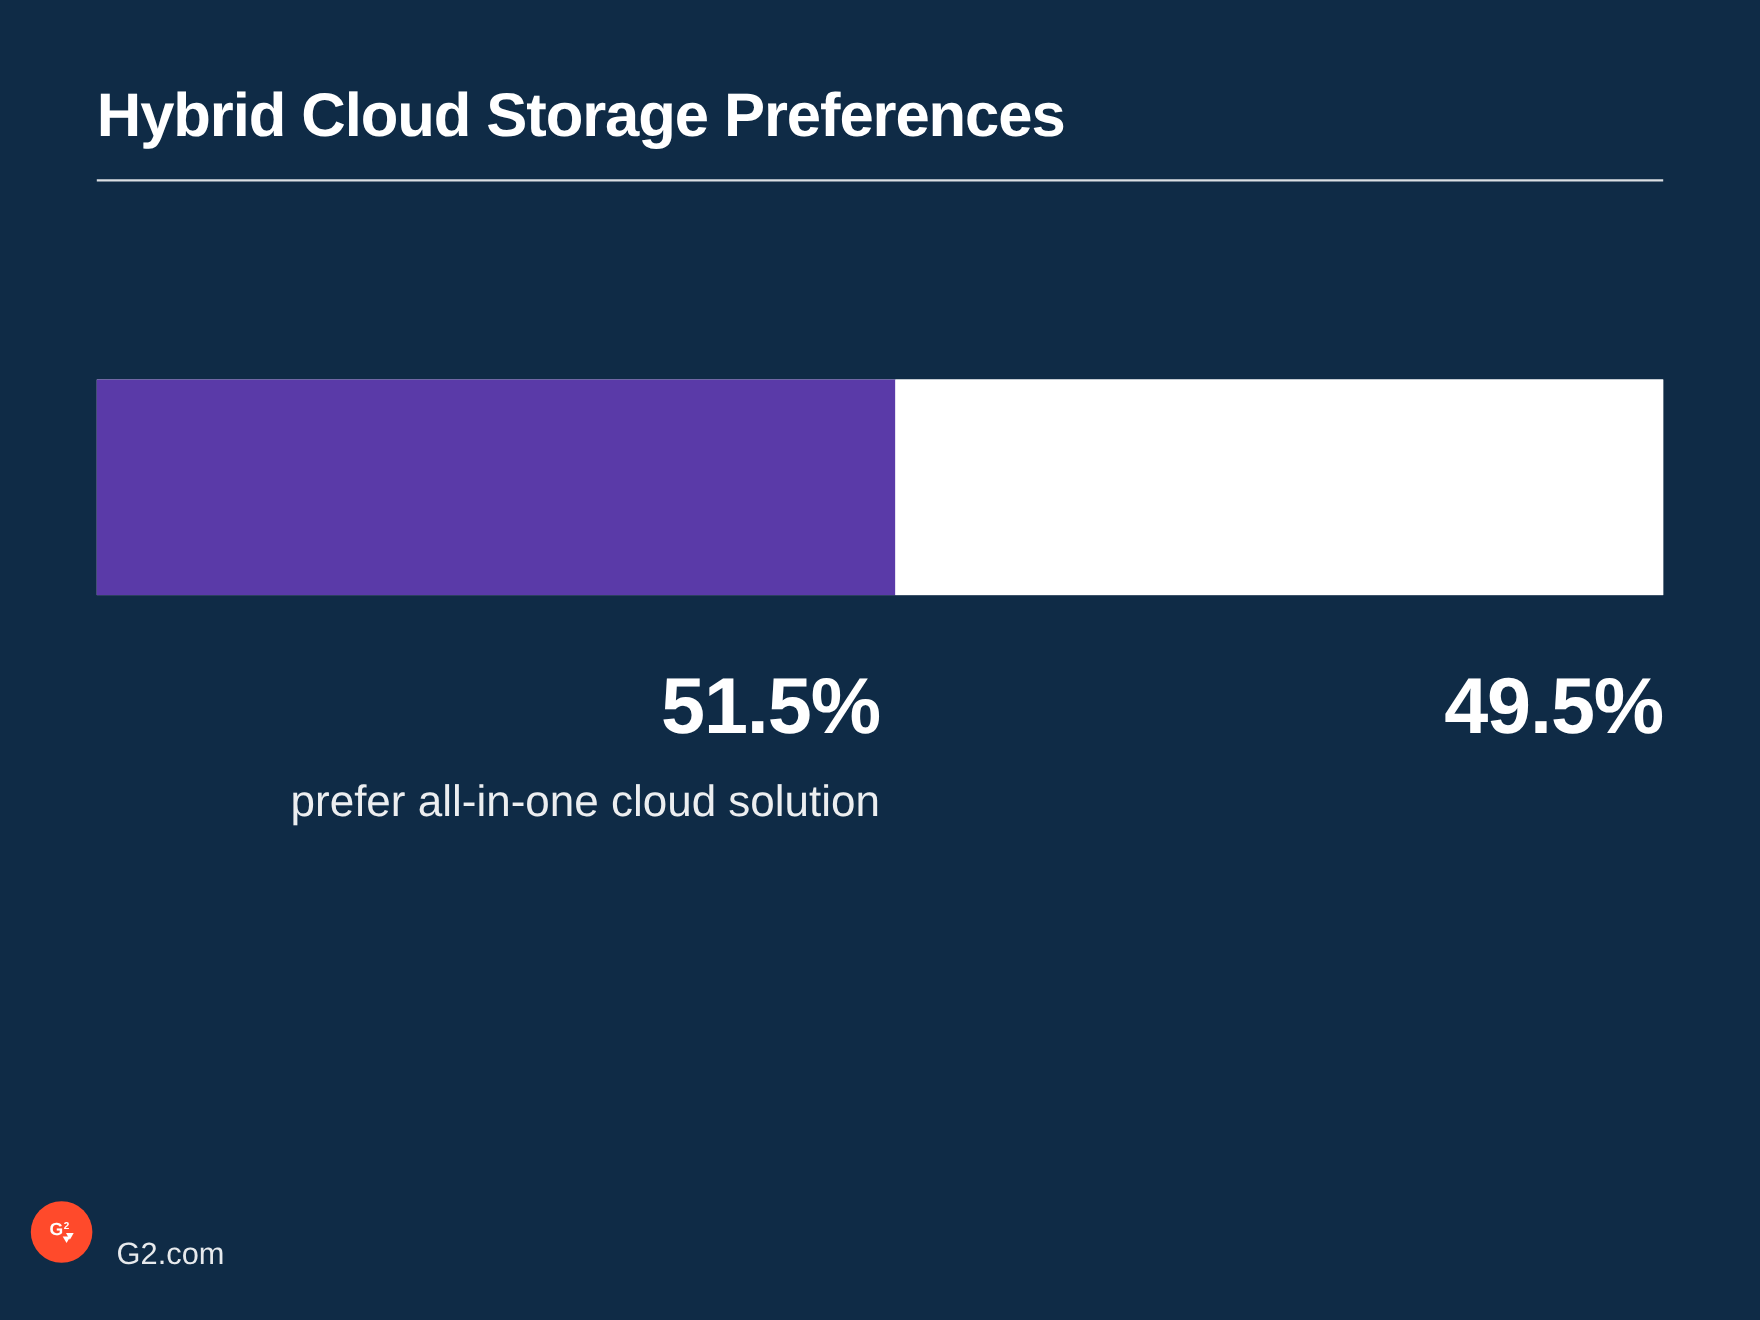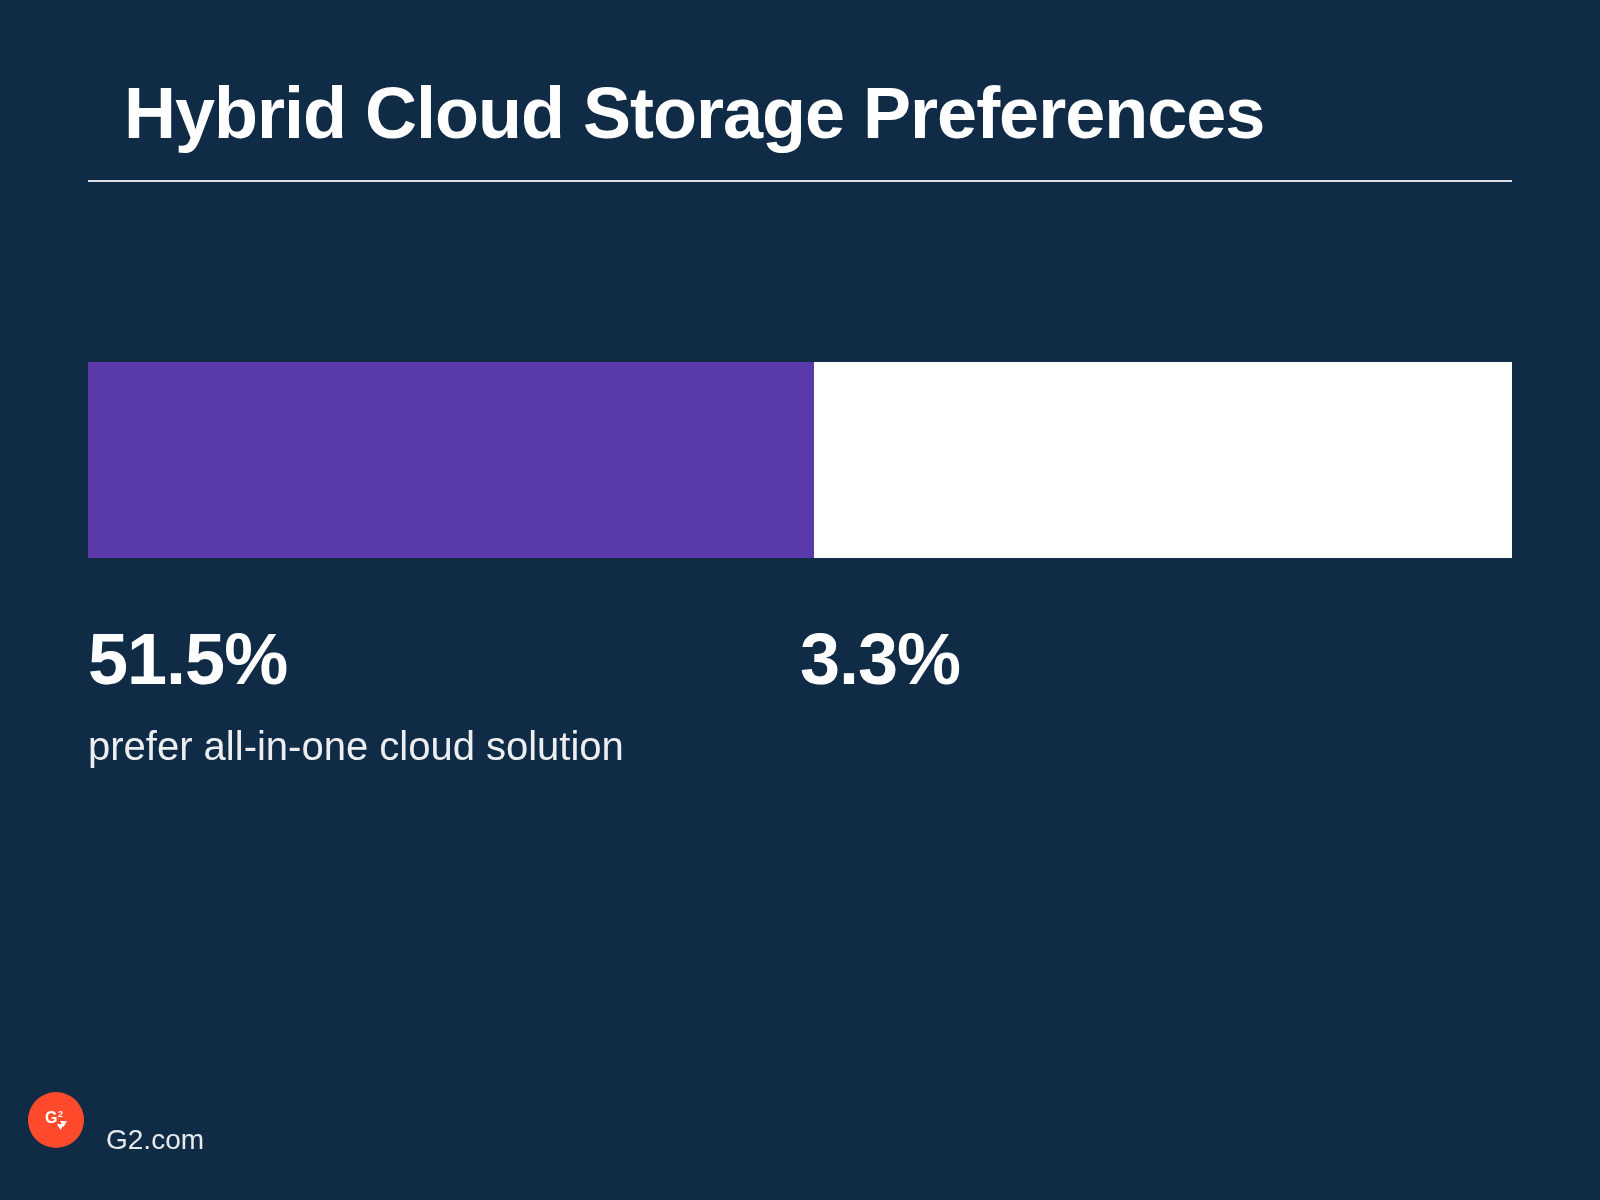--- a/index.html
+++ b/index.html
@@ -6,27 +6,26 @@
   body {
     width: 1600px;
     height: 1200px;
     background: #0f2b46;
     font-family: "Helvetica Neue", Helvetica, Arial, sans-serif;
     color: #ffffff;
     position: relative;
     overflow: hidden;
   }
   .title {
-    font-size: 72px;
+    font-size: 56px;
     font-weight: 800;
     letter-spacing: -1px;
     padding: 72px 0 26px 88px;
     font-family: "Arial Black", "Helvetica Neue", Arial, sans-serif;
     font-stretch: condensed;
-    margin-left: 36px;
   }
   .divider {
     margin: 0 88px;
     border: none;
     border-top: 2px solid rgba(255,255,255,0.85);
   }
   .chart-area {
     margin: 180px 88px 0 88px;
   }
   .bar-container {
@@ -42,21 +41,21 @@
   .bar-segment-right {
     background: #ffffff;
     height: 100%;
   }
   .labels-row {
     display: flex;
     margin-top: 60px;
   }
   .label-col {
     flex: 1;
-    text-align: left;
+    text-align: right;
   }
   .pct {
     font-size: 72px;
     font-weight: 800;
     font-family: "Arial Black", "Helvetica Neue", Arial, sans-serif;
     letter-spacing: -1px;
     margin-bottom: 24px;
   }
   .desc {
     font-size: 40px;
@@ -98,21 +97,21 @@
     <div class="bar-segment-left" style="width:50.99009900990099%;background:#5a3aa8;"></div>
     <div class="bar-segment-right" style="width:49.00990099009901%;background:#ffffff;"></div>
   </div>
 
   <div class="labels-row">
     <div class="label-col">
       <div class="pct">51.5%</div>
       <div class="desc">prefer all-in-one cloud solution</div>
     </div>
     <div class="label-col">
-      <div class="pct">3.3%</div>
+      <div class="pct">49.5%</div>
     </div>
   </div>
 </div>
 
 <div class="footer">
   <div class="g2-badge">
     <svg width="32" height="32" viewBox="0 0 32 32">
       <text x="5" y="19" font-family="Arial Black, Arial" font-size="16" font-weight="900" fill="#ffffff">G</text>
       <text x="18" y="13" font-family="Arial Black, Arial" font-size="9" font-weight="900" fill="#ffffff">2</text>
       <path d="M 20 17 L 27 17 L 23.5 23 Z" fill="#ffffff"></path>

